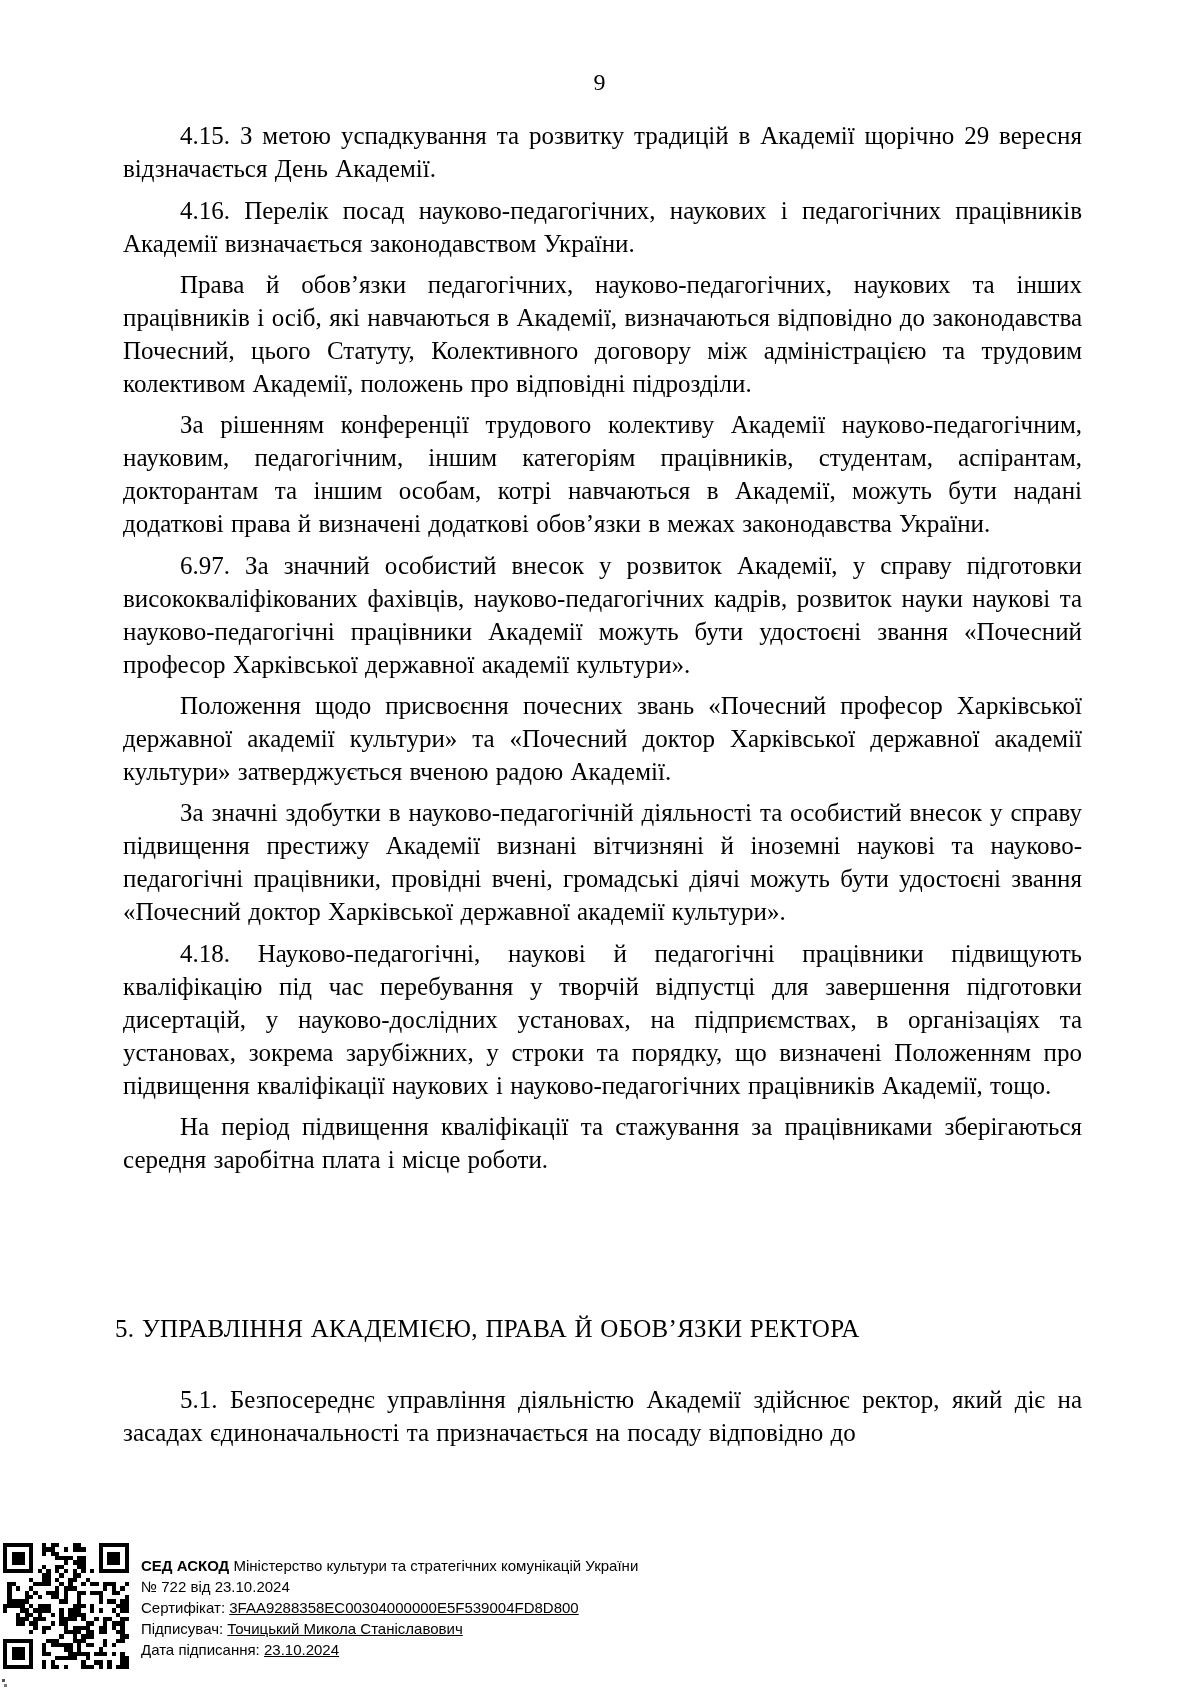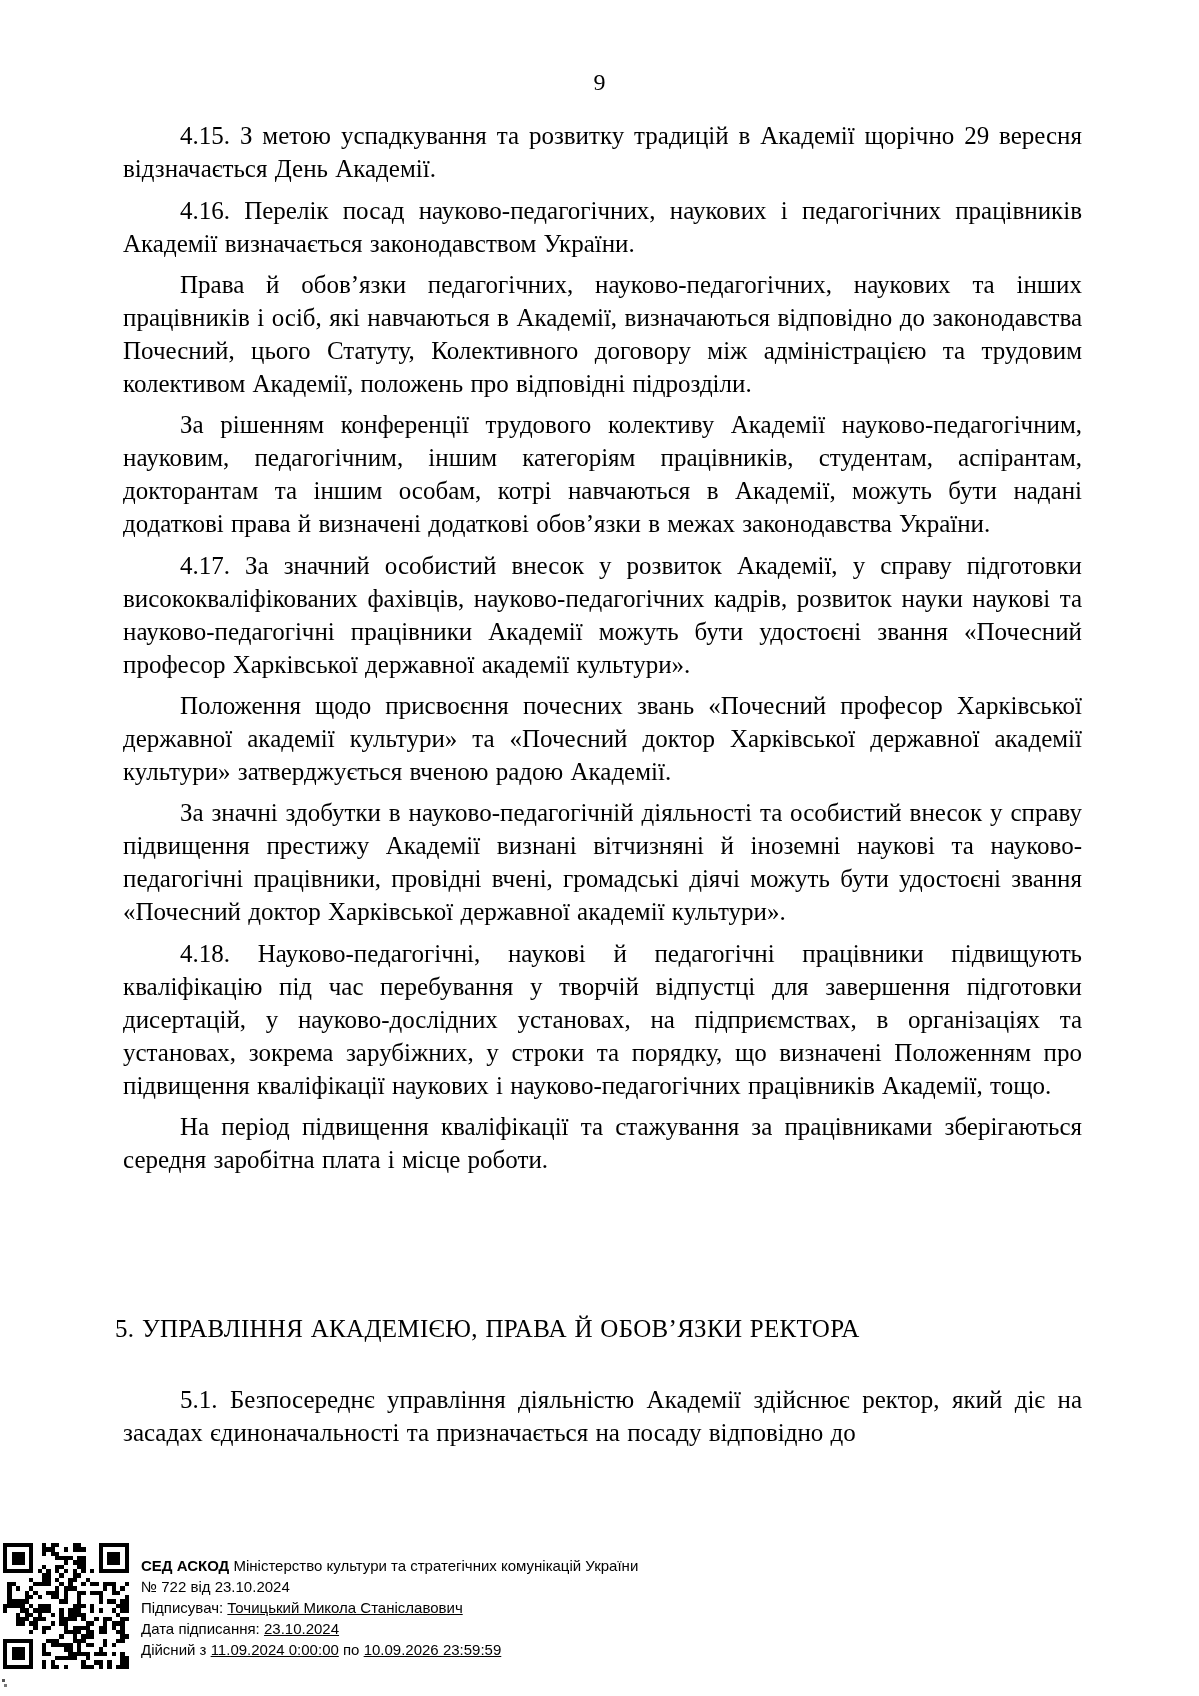--- a/index.html
+++ b/index.html
@@ -81,21 +81,21 @@
 
 <div class="page">
 
   <div class="page-number">9</div>
 
   <main class="body-column">
     <p class="numbered">4.15. З метою успадкування та розвитку традицій в Академії щорічно 29 вересня відзначається День Академії.</p>
     <p class="numbered">4.16. Перелік посад науково-педагогічних, наукових і педагогічних працівників Академії визначається законодавством України.</p>
     <p>Права й обов’язки педагогічних, науково-педагогічних, наукових та інших працівників і осіб, які навчаються в Академії, визначаються відповідно до законодавства Почесний, цього Статуту, Колективного договору між адміністрацією та трудовим колективом Академії, положень про відповідні підрозділи.</p>
     <p>За рішенням конференції трудового колективу Академії науково-педагогічним, науковим, педагогічним, іншим категоріям працівників, студентам, аспірантам, докторантам та іншим особам, котрі навчаються в Академії, можуть бути надані додаткові права й визначені додаткові обов’язки в межах законодавства України.</p>
-    <p class="numbered">4.17. За значний особистий внесок у розвиток Академії, у справу підготовки висококваліфікованих фахівців, науково-педагогічних кадрів, розвиток науки наукові та науково-педагогічні працівники Академії можуть бути удостоєні звання «Почесний професор Харківської державної академії культури».</p>
+    <p class="numbered">6.97. За значний особистий внесок у розвиток Академії, у справу підготовки висококваліфікованих фахівців, науково-педагогічних кадрів, розвиток науки наукові та науково-педагогічні працівники Академії можуть бути удостоєні звання «Почесний професор Харківської державної академії культури».</p>
     <p>Положення щодо присвоєння почесних звань «Почесний професор Харківської державної академії культури» та «Почесний доктор Харківської державної академії культури» затверджується вченою радою Академії.</p>
     <p>За значні здобутки в науково-педагогічній діяльності та особистий внесок у справу підвищення престижу Академії визнані вітчизняні й іноземні наукові та науково-педагогічні працівники, провідні вчені, громадські діячі можуть бути удостоєні звання «Почесний доктор Харківської державної академії культури».</p>
     <p class="numbered">4.18. Науково-педагогічні, наукові й педагогічні працівники підвищують кваліфікацію під час перебування у творчій відпустці для завершення підготовки дисертацій, у науково-дослідних установах, на підприємствах, в організаціях та установах, зокрема зарубіжних, у строки та порядку, що визначені Положенням про підвищення кваліфікації наукових і науково-педагогічних працівників Академії, тощо.</p>
     <p>На період підвищення кваліфікації та стажування за працівниками зберігаються середня заробітна плата і місце роботи.</p>
 
     <h2 class="section-heading">5. УПРАВЛІННЯ АКАДЕМІЄЮ, ПРАВА Й ОБОВ’ЯЗКИ РЕКТОРА</h2>
 
     <p>5.1. Безпосереднє управління діяльністю Академії здійснює ректор, який діє на засадах єдиноначальності та призначається на посаду відповідно до</p>
   </main>
 
@@ -389,21 +389,21 @@
           <rect x="22" y="28" width="1" height="1" fill="#000"></rect>
           <rect x="24" y="28" width="1" height="1" fill="#000"></rect>
           <rect x="26" y="28" width="1" height="1" fill="#000"></rect>
           <rect x="27" y="28" width="1" height="1" fill="#000"></rect>
           <rect x="28" y="28" width="1" height="1" fill="#000"></rect>
         </svg>
     </div>
     <div class="sig-lines">
       <div><span class="bold">СЕД АСКОД</span> <span>Міністерство культури та стратегічних комунікацій України</span></div>
       <div>№ 722 від 23.10.2024</div>
+      <div><span>Сертифікат:</span> <span class="u">3FAA9288358EC00304000000E5F539004FD8D800</span></div>
       <div><span>Підписувач:</span> <span class="u">Точицький Микола Станіславович</span></div>
       <div><span>Дата підписання:</span> <span class="u">23.10.2024</span></div>
-      <div><span>Дійсний з</span> <span class="u">11.09.2024 0:00:00</span> <span>по</span> <span class="u">10.09.2026 23:59:59</span></div>
     </div>
   </footer>
 
   <div class="scan-artifact"></div>
 
 </div>
 
 </body></html>

